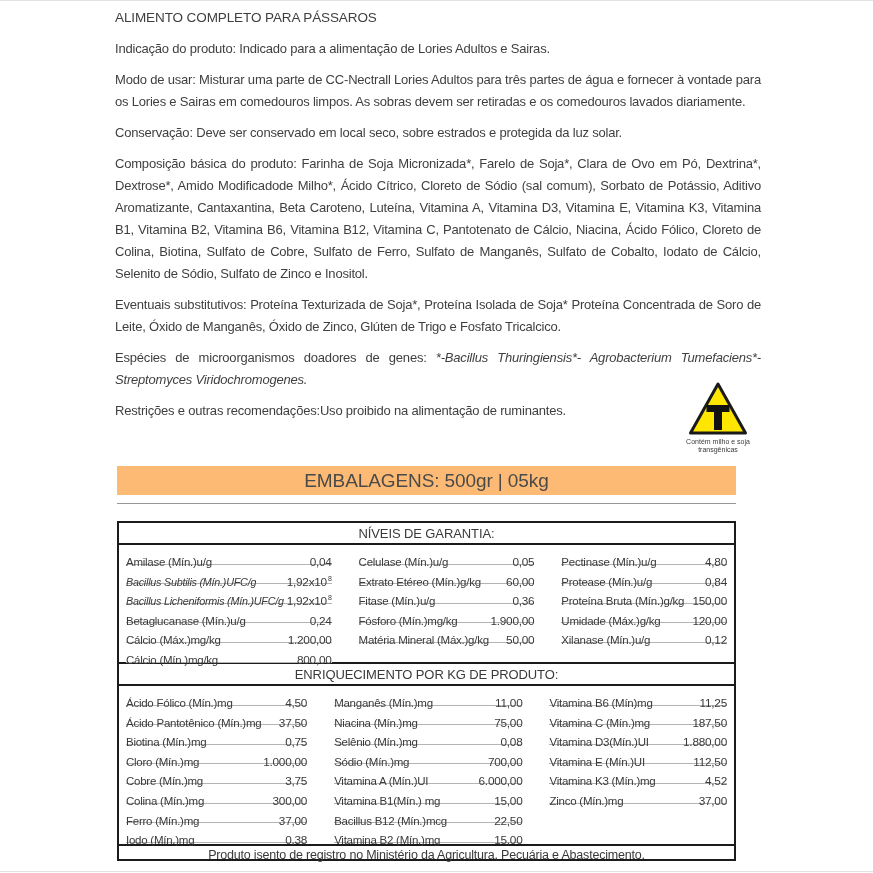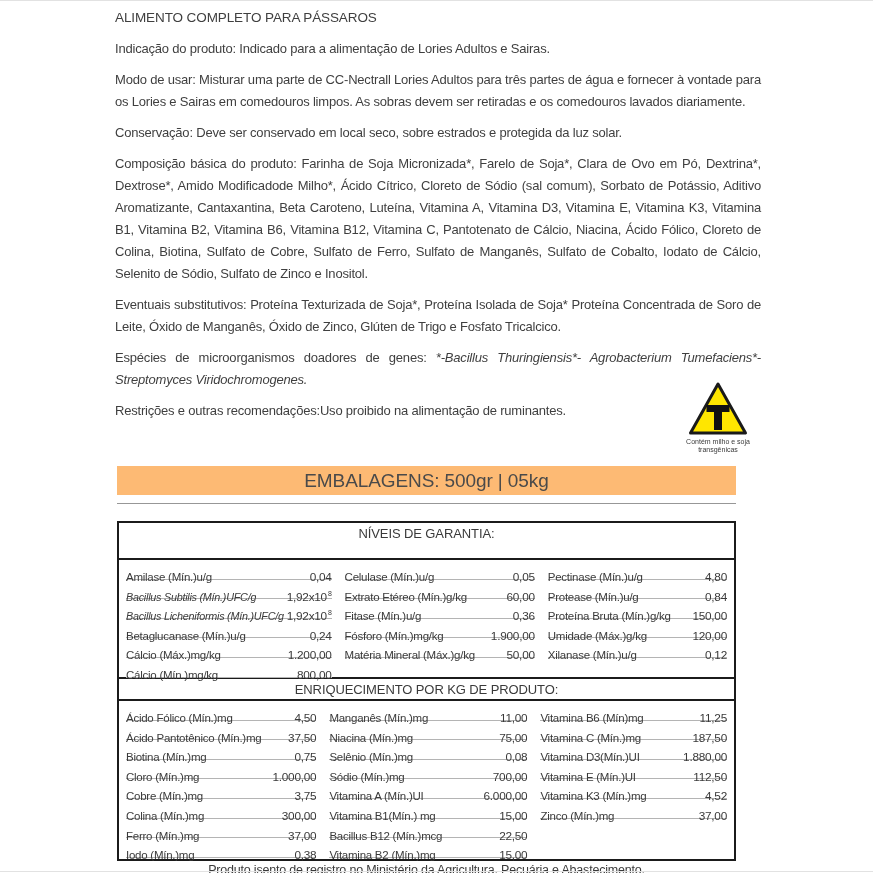--- a/index.html
+++ b/index.html
@@ -36,28 +36,28 @@
   }
   .pack-underline { position:absolute; left:117px; top:503px; width:619px; border-top:1px solid #979797; }
 
   
   .gtable {
     position:absolute; left:117px; top:521px; width:619px; height:340px;
     border:2px solid #1b1b1b; background:#fff;
     font-size:11.5px; color:#3a3a3a; letter-spacing:-0.25px;
   }
   .theader {
-    height:37px; line-height:21px; text-align:center;
+    height:22px; line-height:21px; text-align:center;
     font-size:13px; letter-spacing:-0.1px;
     border-bottom:2px solid #1b1b1b;
   }
   .theader.mid { border-top:2px solid #1b1b1b; height:24px; line-height:22px; }
   .tcols {
     display:grid; grid-template-columns:1fr 1.04fr 0.98fr;
-    column-gap:13px; padding:0 7px; align-content:start;
+    column-gap:27px; padding:0 7px; align-content:start;
   }
   .tcols.garantia { height:117px; }
   .tcols.enriq { height:158px; }
   .tcol { display:block; }
   .trow {
     display:flex; justify-content:space-between; align-items:baseline;
     height:19.6px; border-bottom:1px solid #b4b4b4;
     line-height:19px; white-space:nowrap; gap:3px;
   }
   .tlabel { overflow:hidden; }

